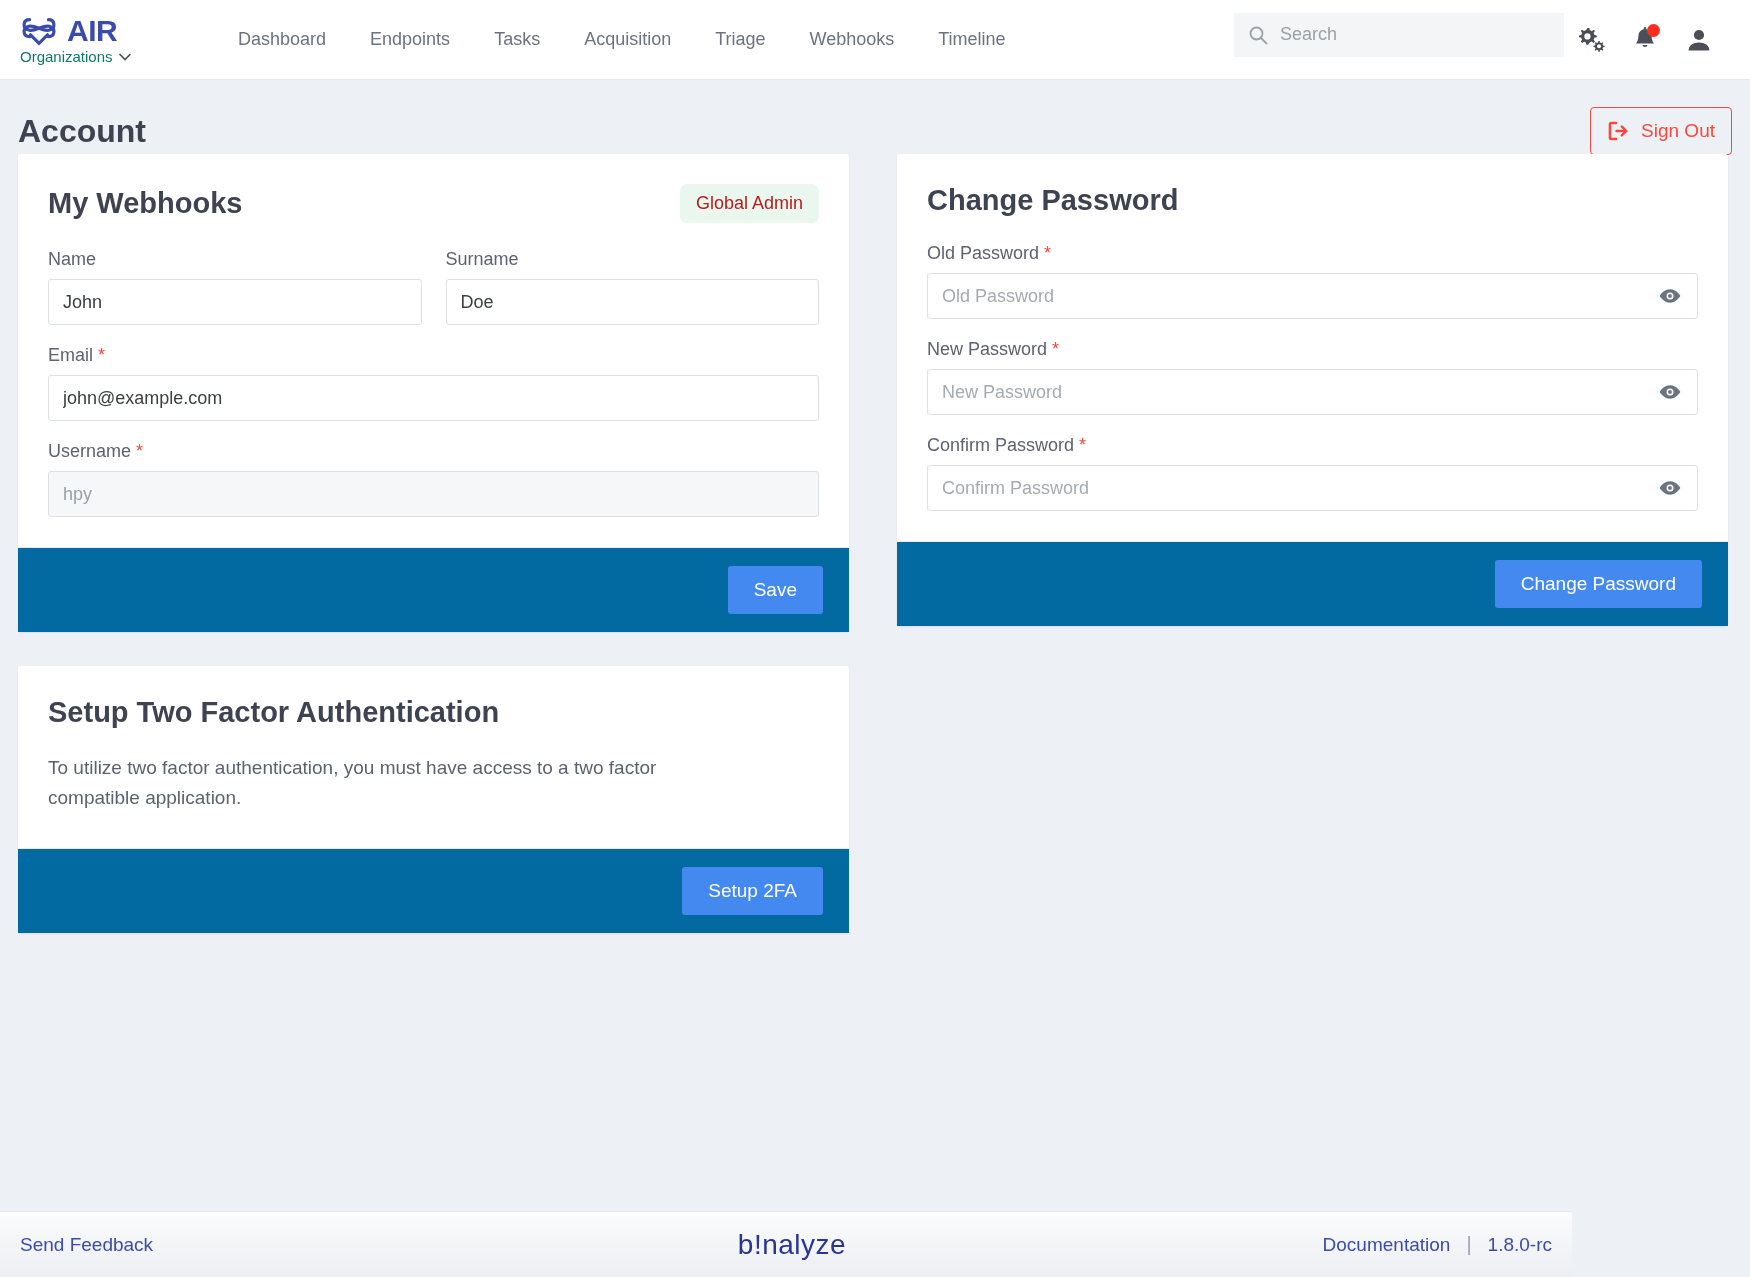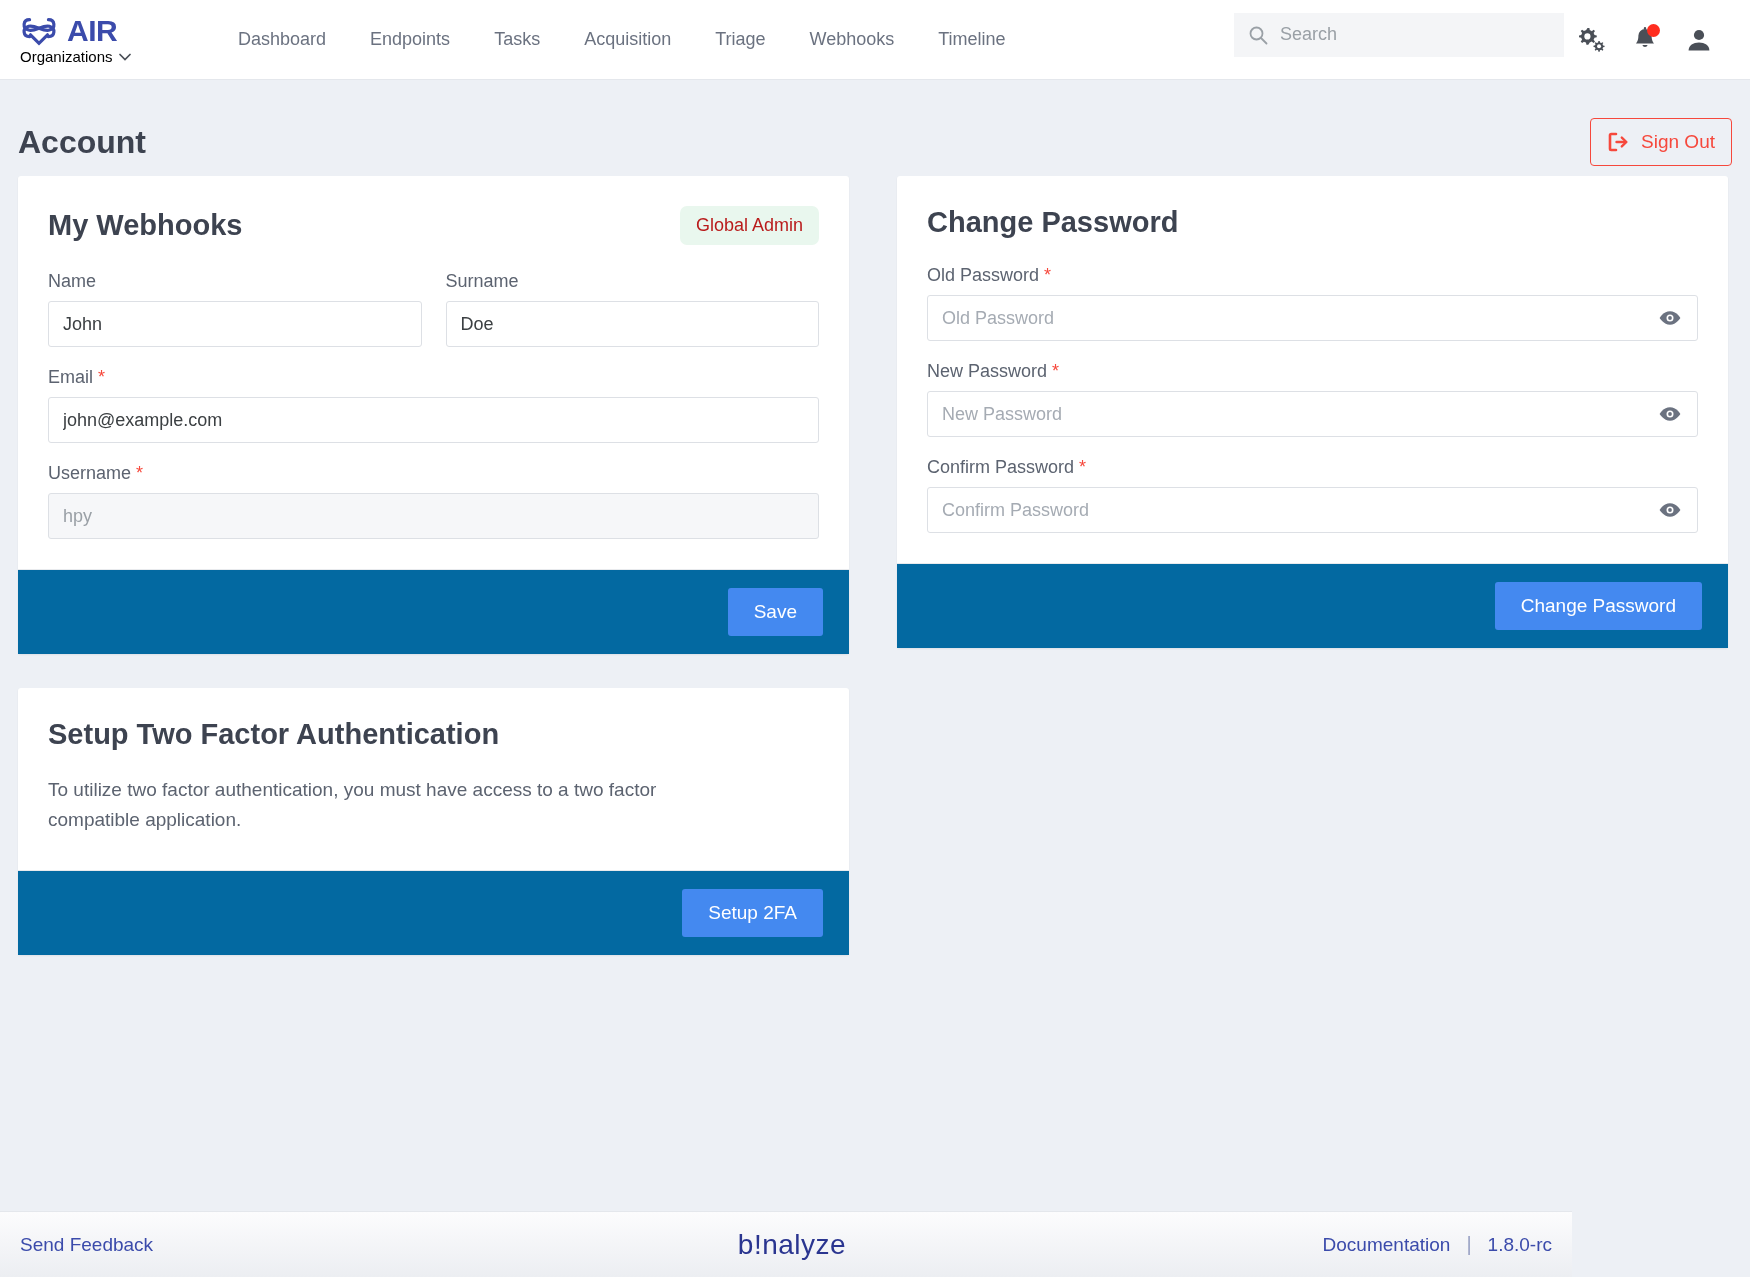--- a/index.html
+++ b/index.html
@@ -15,21 +15,21 @@
     height: 80px; background: #ffffff;
     display: flex; align-items: center;
     padding: 0 24px 0 20px;
     border-bottom: 1px solid #e4e7ec;
     position: relative;
   }
   .brand { display: flex; flex-direction: column; justify-content: center; width: 152px; }
   .brand-top { display: flex; align-items: center; gap: 9px; }
   .brand-logo { width: 38px; height: 34px; display: block; }
   .brand-name { font-size: 30px; font-weight: bold; color: #3b4bab; letter-spacing: -0.5px; line-height: 1; }
-  .brand-org { display: flex; align-items: center; gap: 6px; font-size: 15px; color: #000000; cursor: pointer; }
+  .brand-org { display: flex; align-items: center; gap: 6px; font-size: 15px; color: #0f766e; cursor: pointer; }
   .caret { width: 12px; height: 8px; display: block; }
 
   .navlinks { display: flex; align-items: center; margin-left: 44px; gap: 0; }
   .navlink {
     font-size: 18px; color: #6b7280; padding: 10px 22px;
     cursor: pointer; white-space: nowrap;
   }
 
   .nav-right { margin-left: auto; display: flex; align-items: flex-start; gap: 0; }
   .searchbox {
@@ -48,21 +48,21 @@
   .icon-btn { width: 54px; height: 54px; display: flex; align-items: center; justify-content: center; cursor: pointer; position: relative; }
   .icon-btn:first-of-type { margin-left: 30px; }
   .badge-dot {
     position: absolute; width: 13px; height: 13px; border-radius: 50%;
     background: #ff2d1f; top: 11px; right: 12px;
   }
 
   
   .page-head {
     display: flex; align-items: center; padding: 28px 18px 0 18px;
-    height: 96px;
+    height: 74px;
   }
   .page-title { font-size: 32px; font-weight: bold; color: #3d4350; }
   .signout-btn {
     margin-left: auto; display: flex; align-items: center; gap: 12px;
     border: 1px solid #f6483c; background: transparent;
     color: #f6483c; font-size: 19px; padding: 12px 16px;
     border-radius: 4px; cursor: pointer;
     font-family: "Liberation Sans", sans-serif;
   }
   .signout-icon { width: 22px; height: 22px; }

